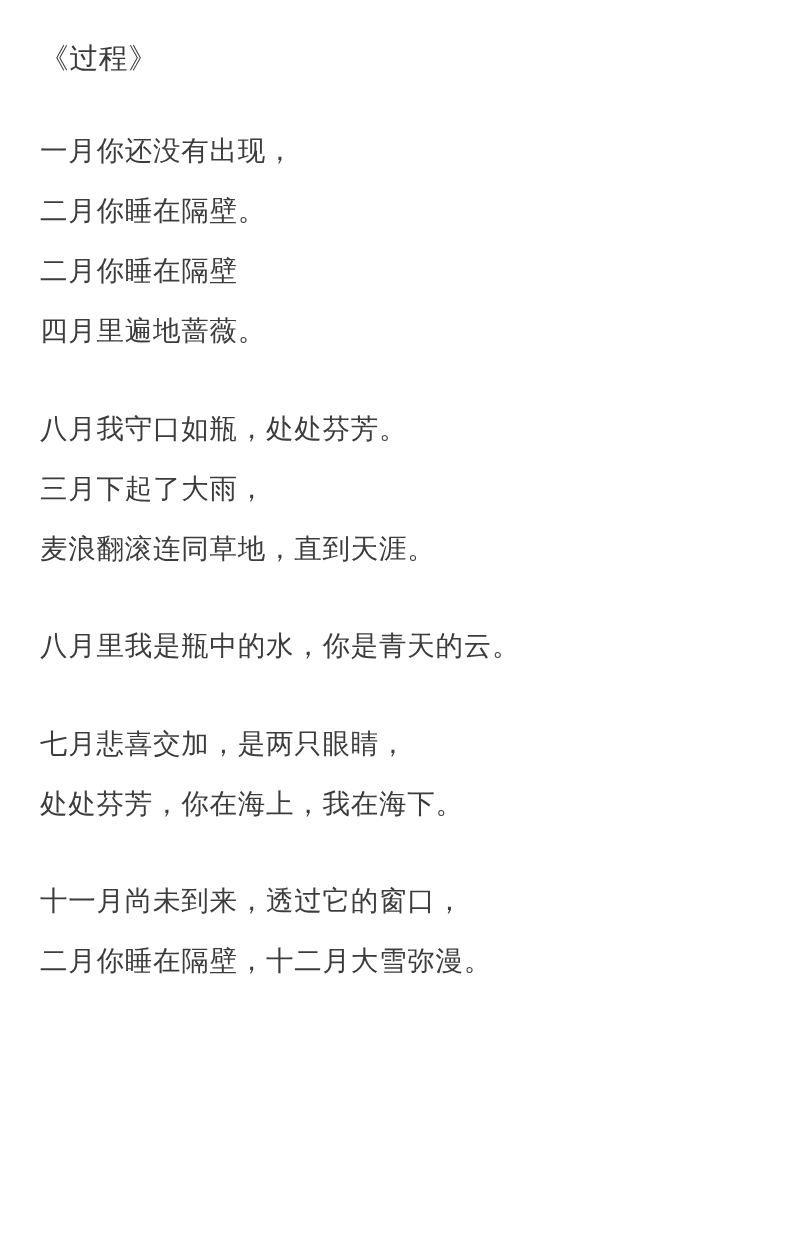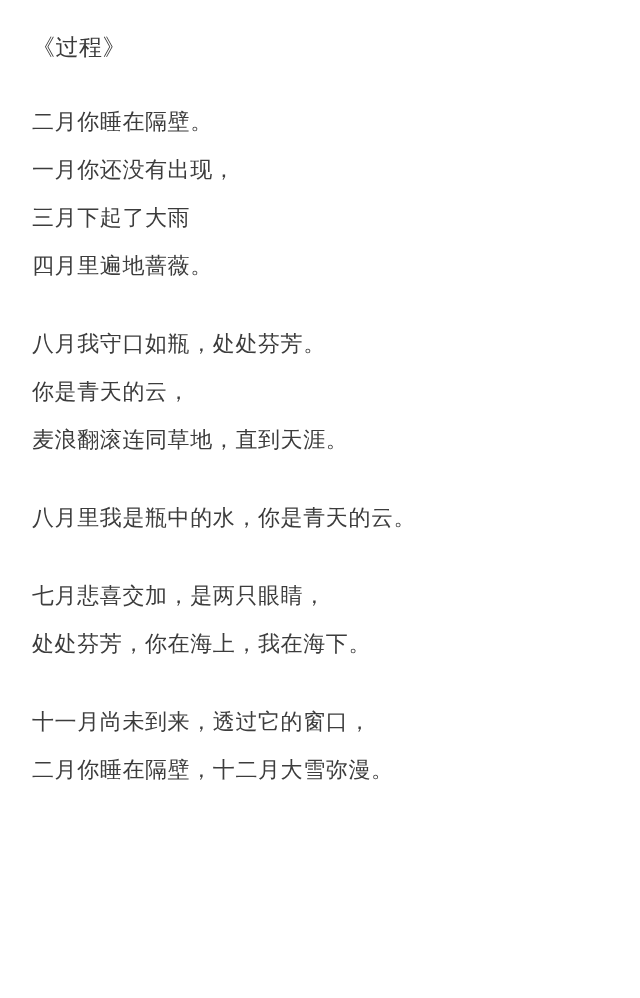--- a/index.html
+++ b/index.html
@@ -43,30 +43,30 @@
   }
 </style>
 </head>
 <body>
 
 <div class="page">
 
   <div class="poem-title">《过程》</div>
 
   <div class="stanza">
+    <div class="line">一月你还没有出现，</div>
     <div class="line">二月你睡在隔壁。</div>
-    <div class="line">一月你还没有出现，</div>
-    <div class="line">三月下起了大雨</div>
+    <div class="line">二月你睡在隔壁</div>
     <div class="line">四月里遍地蔷薇。</div>
   </div>
 
 
   <div class="stanza">
     <div class="line">八月我守口如瓶，处处芬芳。</div>
-    <div class="line">你是青天的云，</div>
+    <div class="line">三月下起了大雨，</div>
     <div class="line">麦浪翻滚连同草地，直到天涯。</div>
   </div>
 
   <div class="stanza">
     <div class="line">八月里我是瓶中的水，你是青天的云。</div>
   </div>
 
   <div class="stanza">
     <div class="line">七月悲喜交加，是两只眼睛，</div>
     <div class="line">处处芬芳，你在海上，我在海下。</div>

